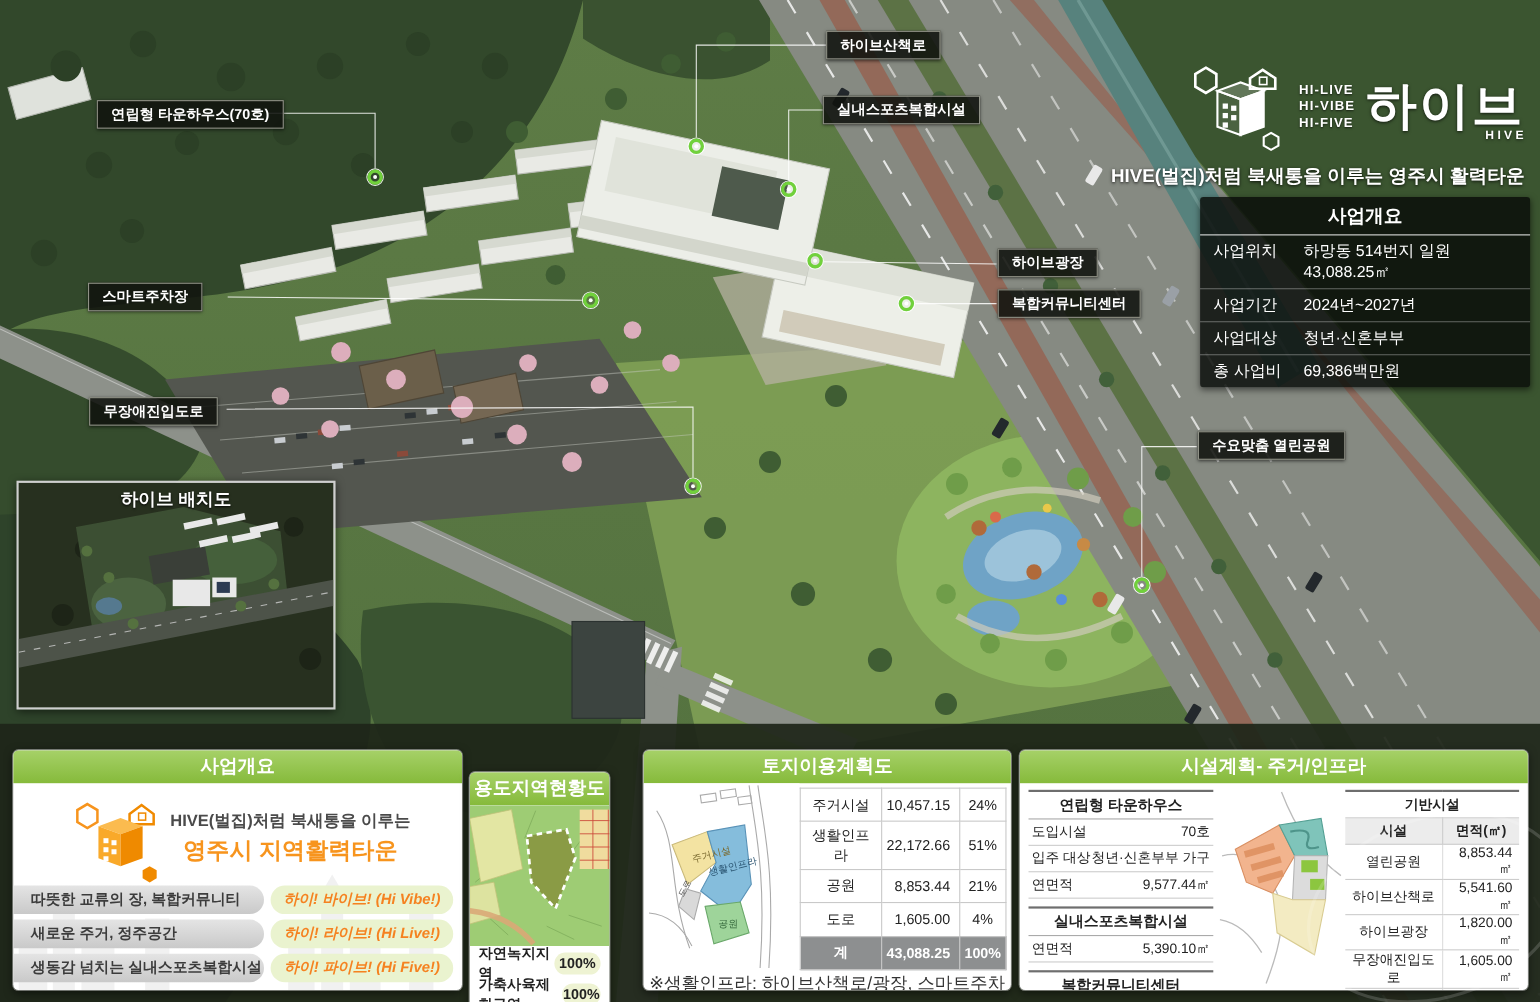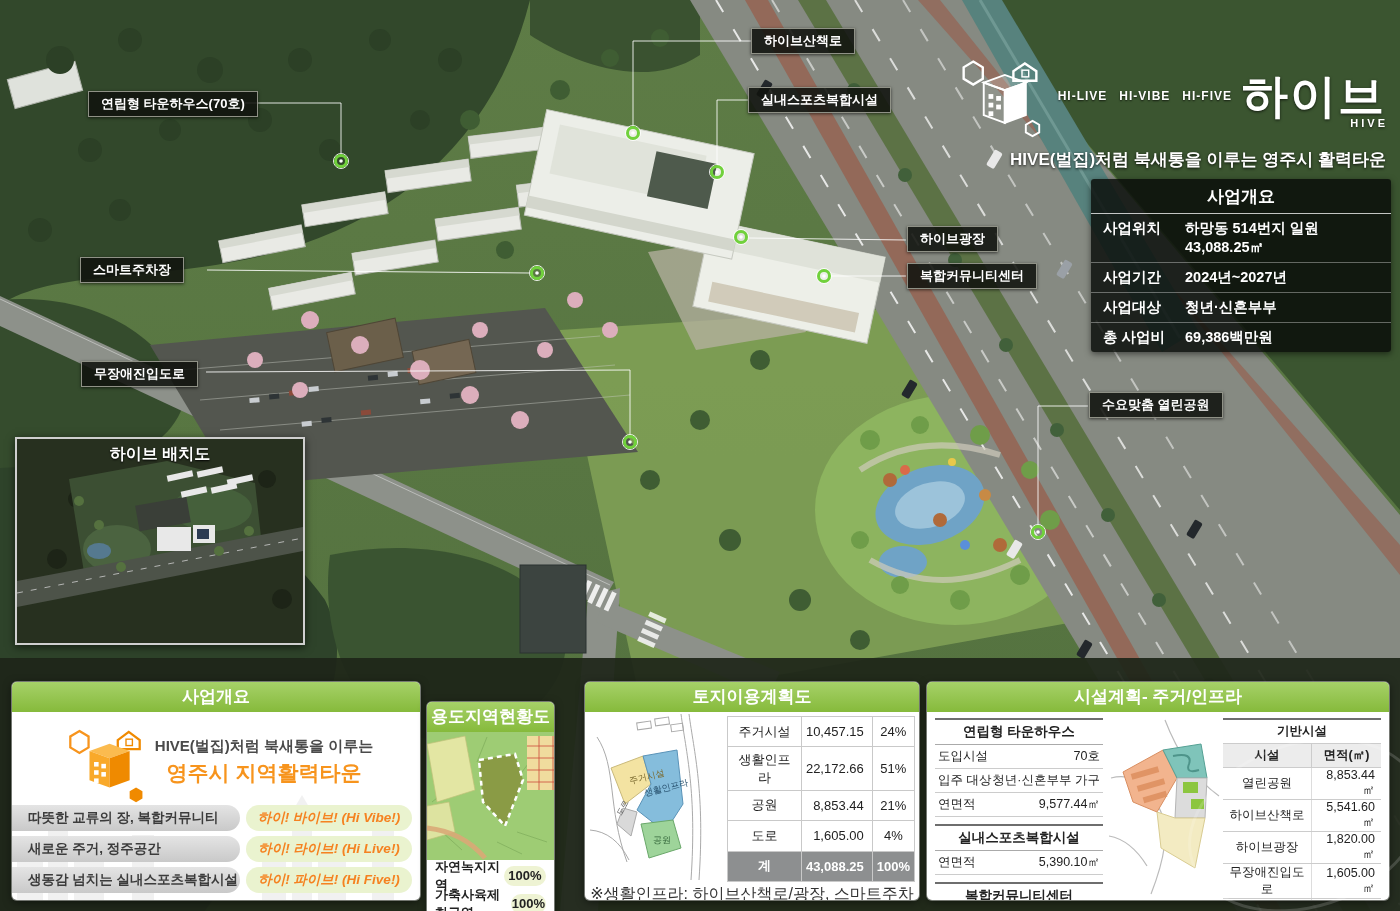--- a/index.html
+++ b/index.html
@@ -8,33 +8,33 @@
   #stage svg{display:block;}
   
   #scene{position:absolute;left:0;top:0;z-index:0;}
   #lines-overlay{position:absolute;left:0;top:0;z-index:5;pointer-events:none;}
   
   .callout{position:absolute;z-index:10;background:rgba(16,18,14,.88);border:1px solid #8f9186;
            color:#fff;font-weight:bold;font-size:13px;line-height:18px;padding:3px 12px;
            text-align:center;white-space:nowrap;box-shadow:0 1px 3px rgba(0,0,0,.6);}
   
   #logo{position:absolute;z-index:10;right:14px;top:52px;display:flex;align-items:center;gap:10px;color:#fff;}
-  #logo .hi-col{display:flex;flex-direction:row;gap:12px;font-size:12px;font-weight:bold;letter-spacing:1px;
+  #logo .hi-col{display:flex;flex-direction:column;gap:1px;font-size:12px;font-weight:bold;letter-spacing:1px;
                 text-shadow:0 1px 2px rgba(0,0,0,.7);}
   #logo .big{position:relative;font-size:46px;font-weight:bold;letter-spacing:2px;line-height:1;
              text-shadow:0 1px 3px rgba(0,0,0,.7);}
   #logo .big small{position:absolute;right:-2px;bottom:-10px;font-size:11px;letter-spacing:3px;font-weight:bold;}
   #tagline{position:absolute;z-index:10;right:14px;top:148px;color:#fff;font-size:17px;font-weight:bold;
            text-shadow:0 1px 3px rgba(0,0,0,.85);}
   
   #ovbox{position:absolute;z-index:10;left:1091px;top:179px;width:300px;background:rgba(10,13,10,.84);
          border-radius:3px;color:#fff;box-shadow:0 2px 6px rgba(0,0,0,.5);}
   #ovbox .h{font-size:17px;font-weight:bold;text-align:center;padding:6px 0 5px;
             border-bottom:1px solid rgba(255,255,255,.75);}
-  #ovbox .r{display:flex;font-size:14.5px;padding:5px 12px;font-weight:bold;}
+  #ovbox .r{display:flex;font-size:14.5px;padding:5px 12px;}
   #ovbox .r + .r{border-top:1px solid rgba(255,255,255,.35);}
   #ovbox .r .l{width:82px;flex:none;}
   #ovbox .r .v{flex:1;}
   
   #inset{position:absolute;z-index:10;left:15px;top:437px;width:286px;height:204px;
          border:2px solid #cfcfcf;box-shadow:0 2px 8px rgba(0,0,0,.6);}
   #inset .t{position:absolute;left:0;right:0;top:5px;text-align:center;color:#fff;
             font-size:16px;font-weight:bold;text-shadow:0 1px 2px #000;z-index:2;}
   
   .panel{position:absolute;top:682px;height:218px;z-index:20;background:#fff;border-radius:5px;

